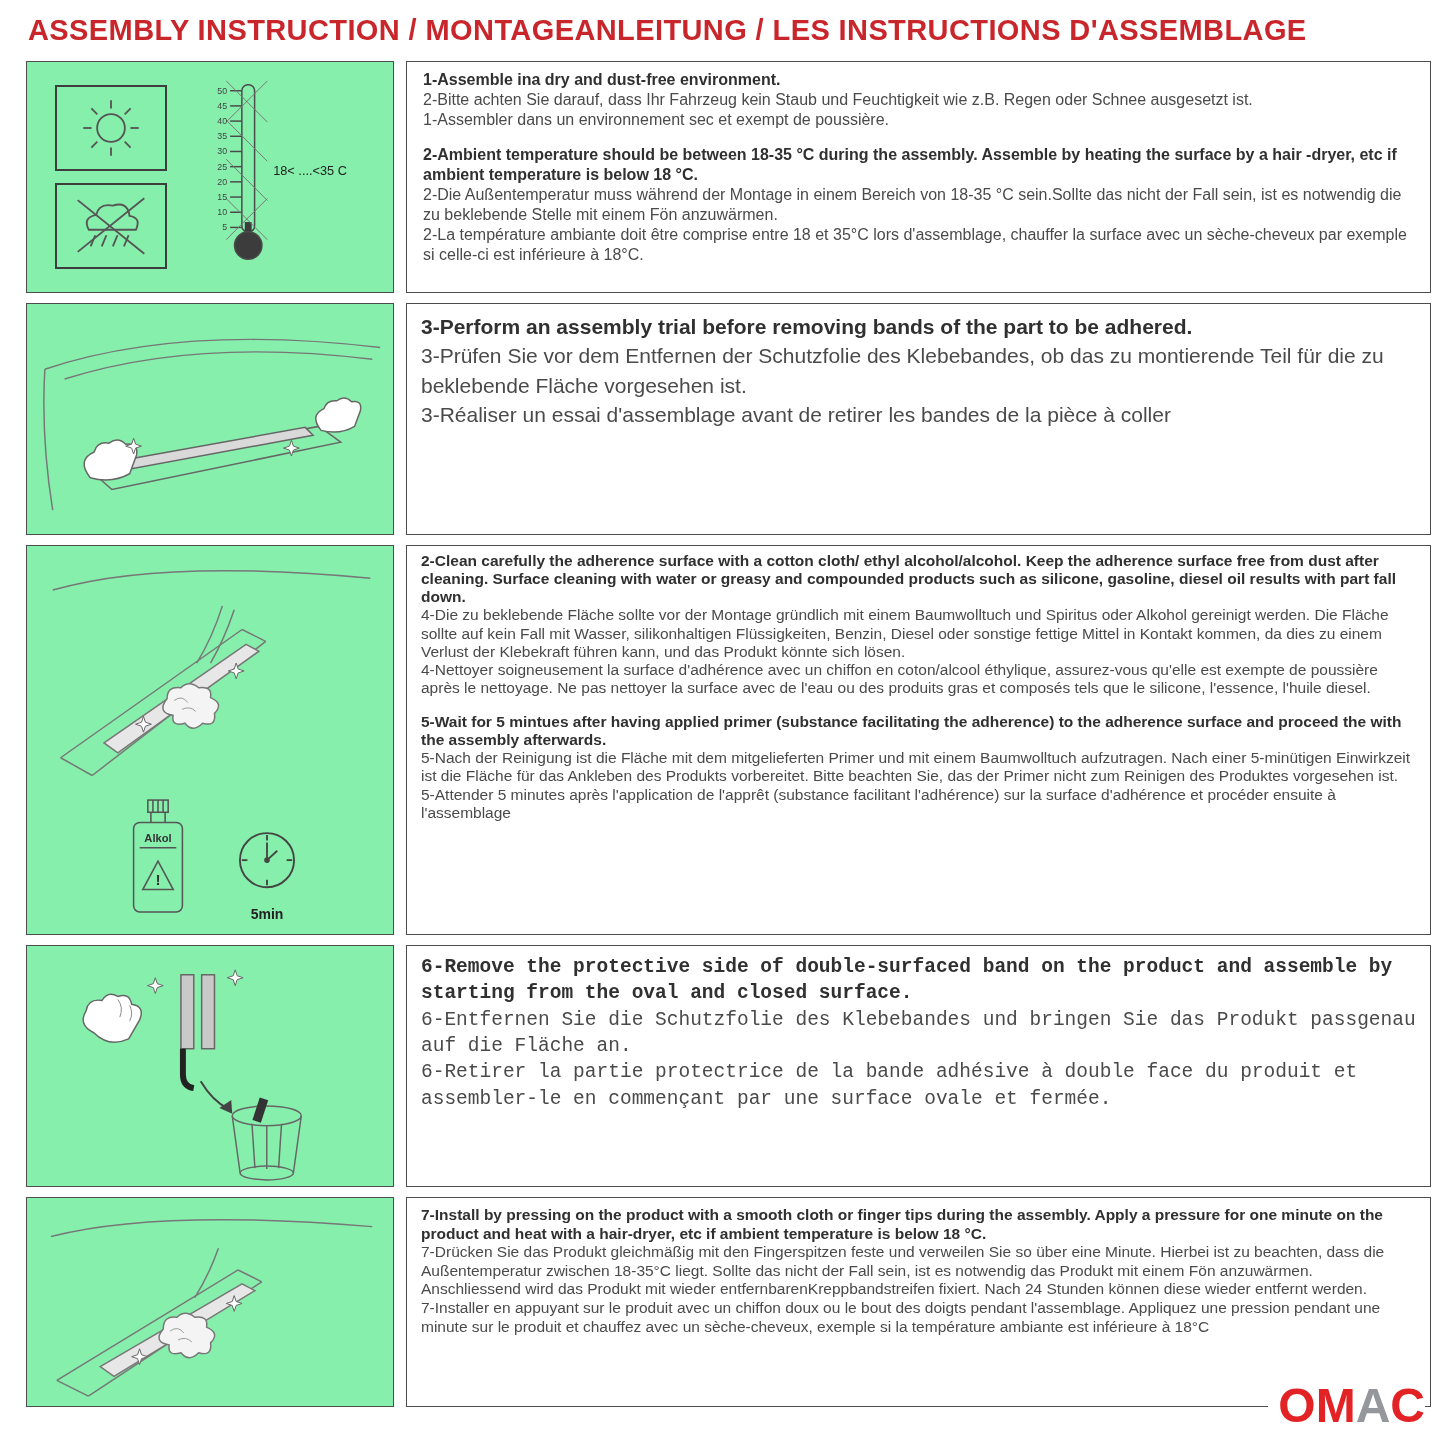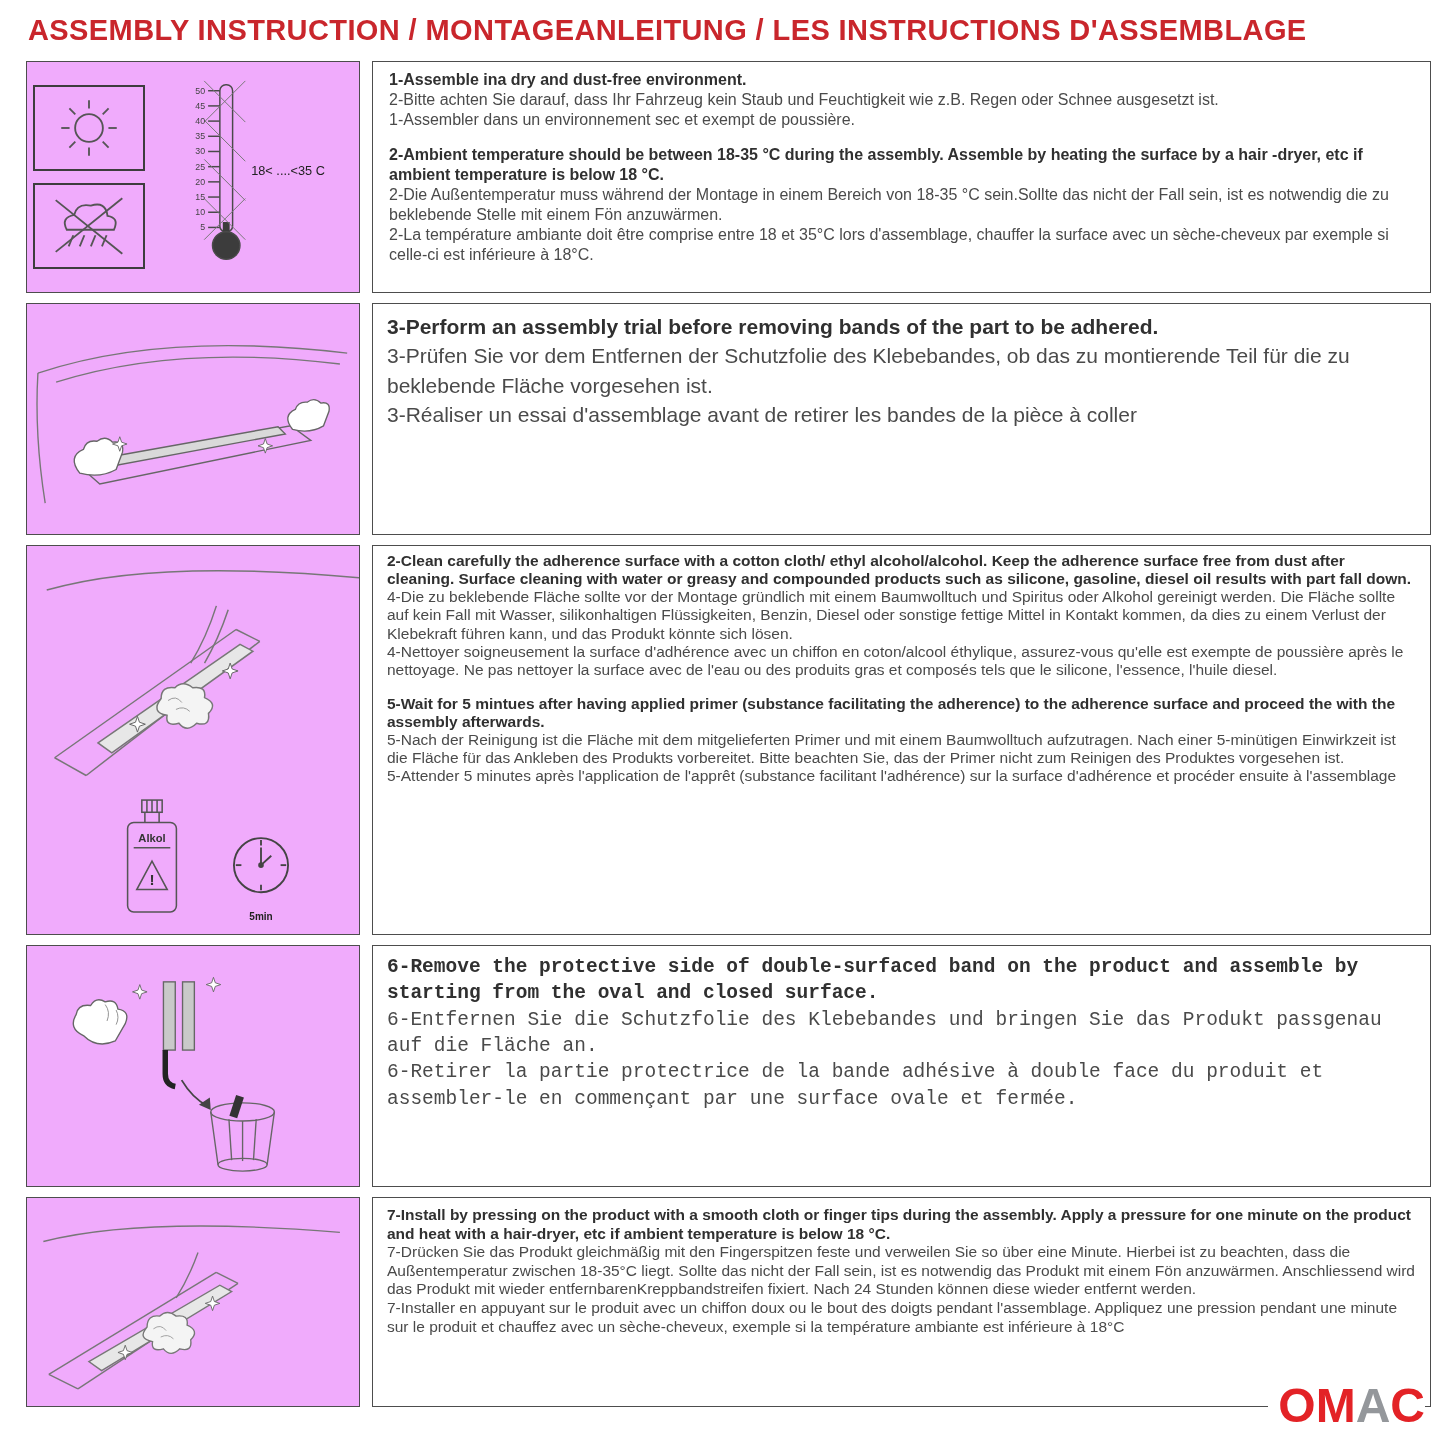--- a/index.html
+++ b/index.html
@@ -9,22 +9,22 @@
     font-family:"Liberation Sans","DejaVu Sans",sans-serif;
     color:#4a4a4a;
   }
   .page { width:1445px; height:1445px; padding:10px 14px 0 26px; position:relative; }
   .doc-title {
     color:#c9262c; font-weight:bold; font-size:29px; letter-spacing:.4px;
     margin:4px 0 14px 2px; white-space:nowrap;
   }
   .row { display:flex; gap:12px; margin-bottom:10px; }
   .illus {
-    width:334px; flex:none; border:1.5px solid #4d4d4d; background:#f0abfc;
-    display:flex; align-items:center; justify-content:flex-start; overflow:hidden;
+    width:368px; flex:none; border:1.5px solid #4d4d4d; background:#86efac;
+    display:flex; align-items:center; justify-content:flex-end; overflow:hidden;
   }
   .text-box {
     flex:1; border:1.5px solid #4d4d4d; background:#fff; padding:8px 14px;
   }
   .text-box.center { display:flex; flex-direction:column; justify-content:flex-start; }
   .para { line-height:1.24; }
   .para.bold { font-weight:bold; color:#303030; }
   .para.gap { margin-top:16px; }
   .r1 .illus,.r1 .text-box { height:232px; }
   .r2 .illus,.r2 .text-box { height:232px; }
@@ -39,21 +39,21 @@
   .r4 .text-box { font-size:19.5px; }
   .r4 .para { line-height:1.35;font-family:Liberation Mono, monospace; }
   .r5 .text-box { font-size:15.5px; }
   .r5 .para { line-height:1.2; }
 
   .climate { display:flex; align-items:center; gap:14px; padding:0 6px; }
   .climate-left { display:flex; flex-direction:column; gap:12px; }
   .climate-cell { width:112px; height:86px; border:2px solid #3d3d3d; display:flex; align-items:center; justify-content:center; }
   .illus-col { display:flex; flex-direction:column; align-items:center; gap:4px; }
   .icon-row { display:flex; align-items:flex-end; gap:26px; margin-top:6px; padding-bottom:10px; }
-  .clock-label { font-weight:bold; color:#222; font-size:10px; text-align:center; }
+  .clock-label { font-weight:bold; color:#222; font-size:14px; text-align:center; }
 
   .logo-line { position:absolute; right:20px; bottom:15px; background:#fff; padding-left:10px; }
   .logo { font-weight:800; font-size:48px; letter-spacing:0px; line-height:1;
           font-family:"Liberation Sans","DejaVu Sans",sans-serif; }
   .logo .red { color:#e32226; }
   .logo .gray { color:#94979b; }
 </style>
 </head>
 <body>
 

